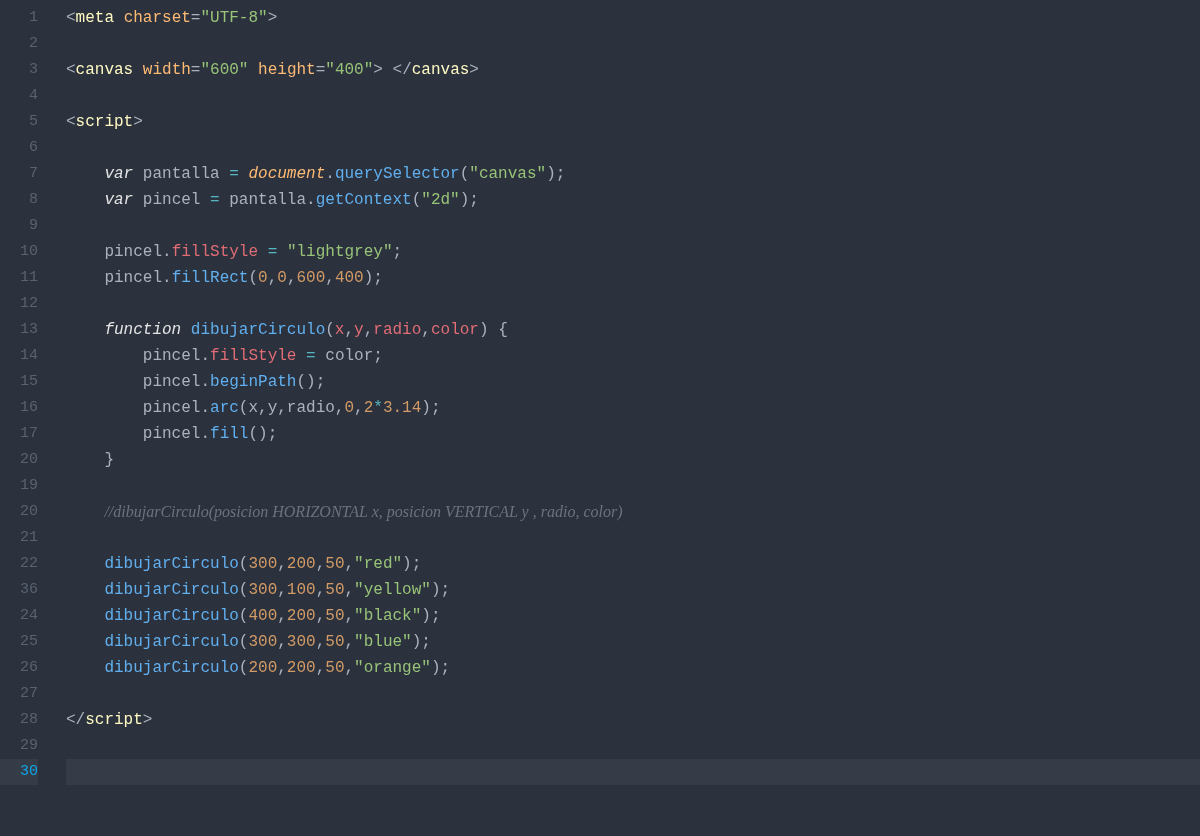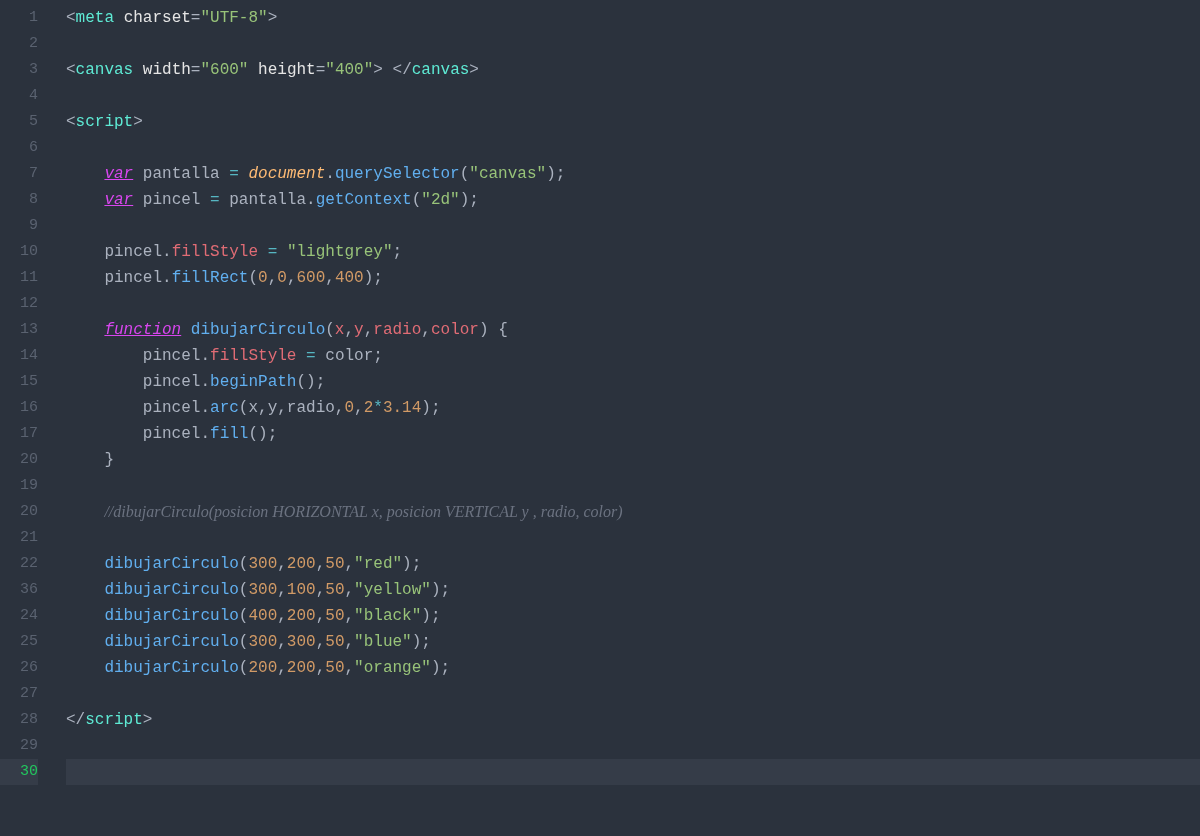--- a/index.html
+++ b/index.html
@@ -27,45 +27,45 @@
     width: 38px;
     line-height: 26px;
     font-size: 15px;
   }
   .gutter .ln {
     display: block;
     height: 26px;
   }
   .gutter .ln.active {
     background: #353c48;
-    color: #22c55e;
+    color: #0ea5e9;
     font-family: Liberation Mono, monospace;
   }
   .code {
     flex: 1;
     padding: 5px 0 5px 18px;
     line-height: 26px;
     font-size: 16px;
     white-space: pre;
     color: #abb2bf;
     position: relative;
   }
   .code .line {
     display: block;
     height: 26px;
   }
   .code .line.active {
     background: #353c48;
   }
   
   .p  { color: #abb2bf; } 
-  .t  { color: #5eead4; text-align: right; } 
-  .a  { color: #e5e5e5; } 
+  .t  { color: #fef9c3; text-align: right; } 
+  .a  { color: #fdba74; } 
   .s  { color: #98c379; } 
-  .k  { color: #d946ef; font-style: italic; text-decoration: underline; } 
+  .k  { color: #e5e5e5; font-style: italic; } 
   .o  { color: #56b6c2; } 
   .d  { color: #fdba74; font-style: italic; } 
   .f  { color: #61afef; } 
   .fn { color: #61afef; } 
   .pr { color: #e06c75; } 
   .c  { color: #6b7280; font-style: italic; font-family: Liberation Serif, serif; } 
   .n  { color: #d19a66; } 
   .br { color: #abb2bf; }
 </style>
 </head>

